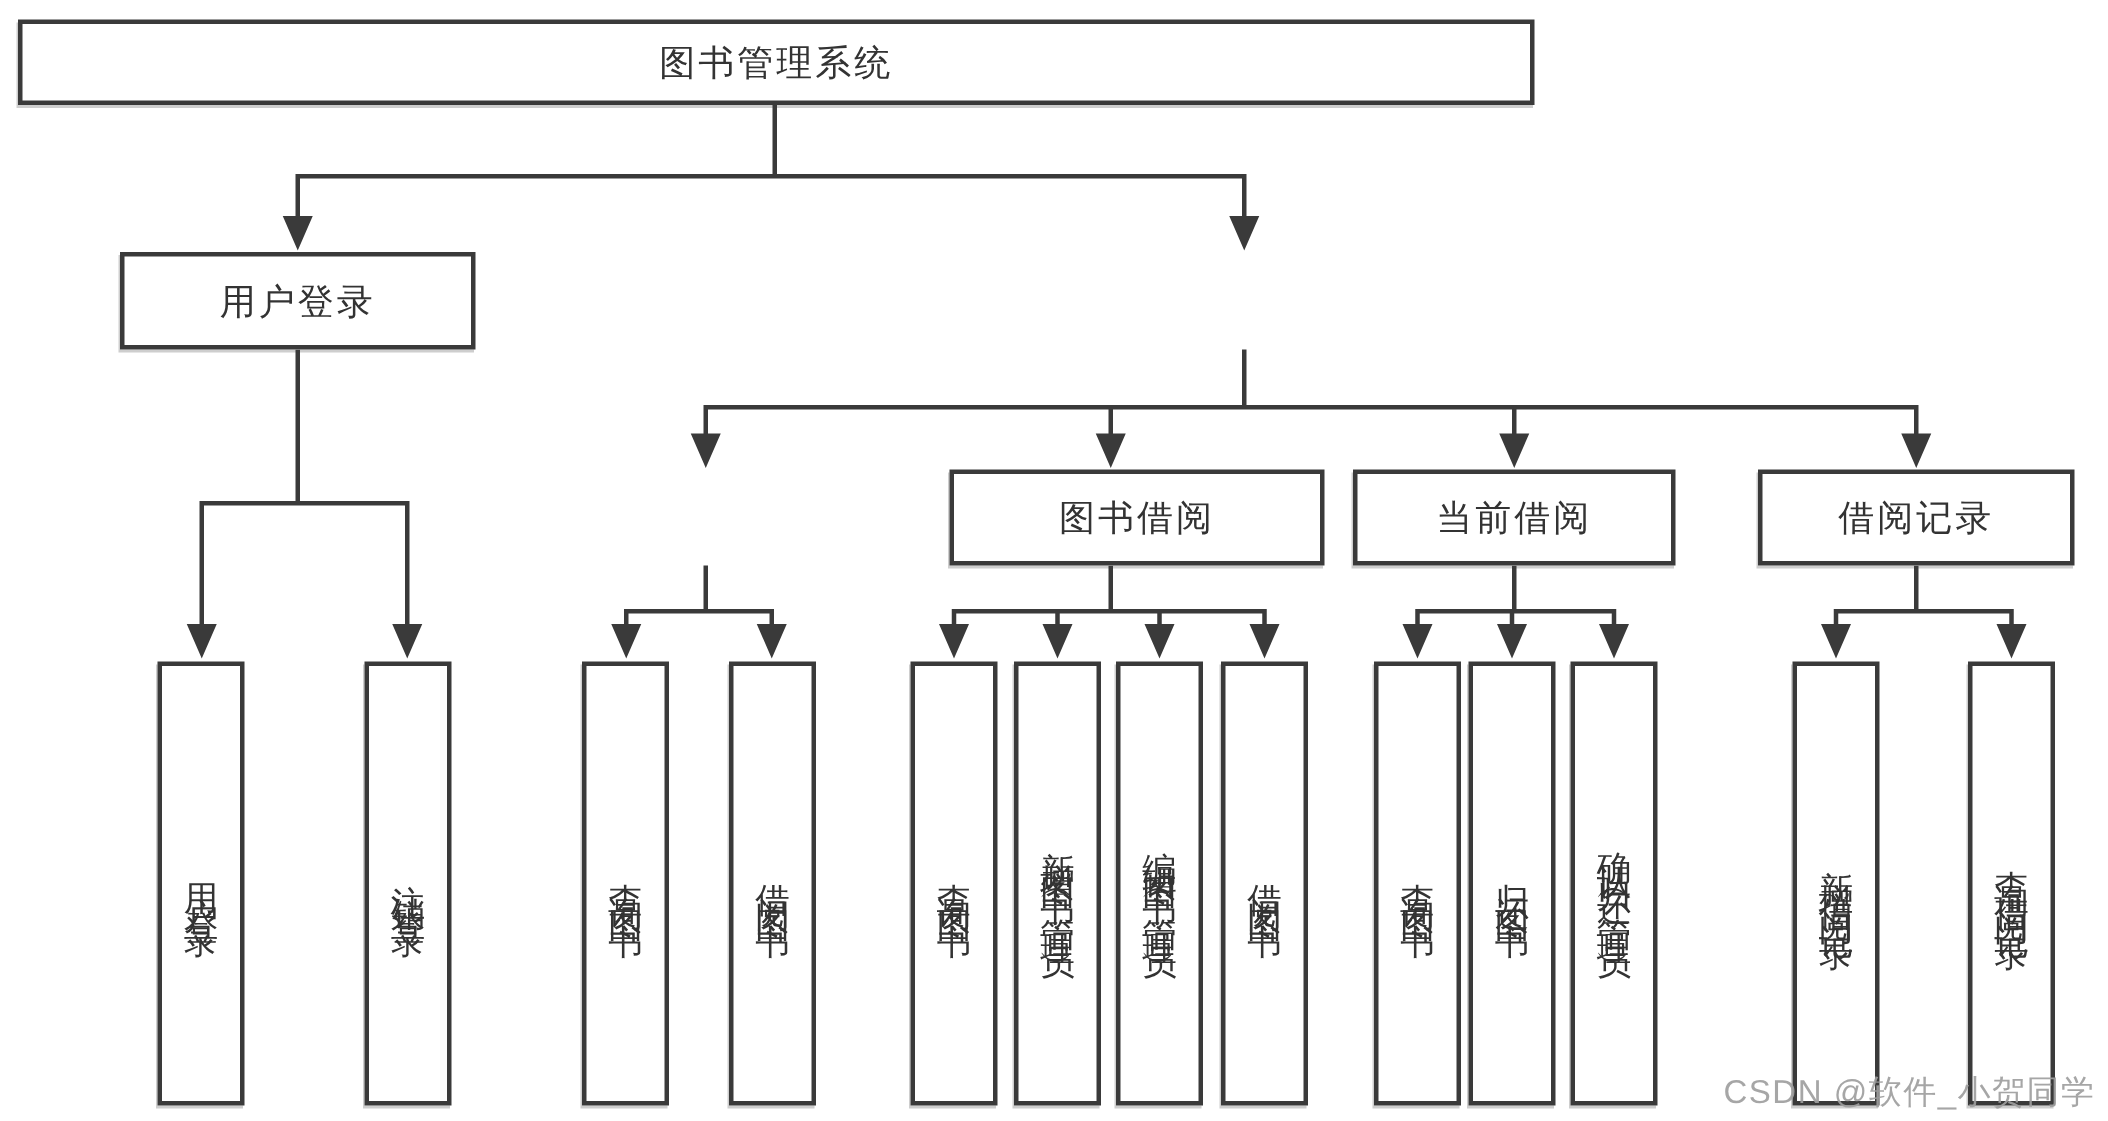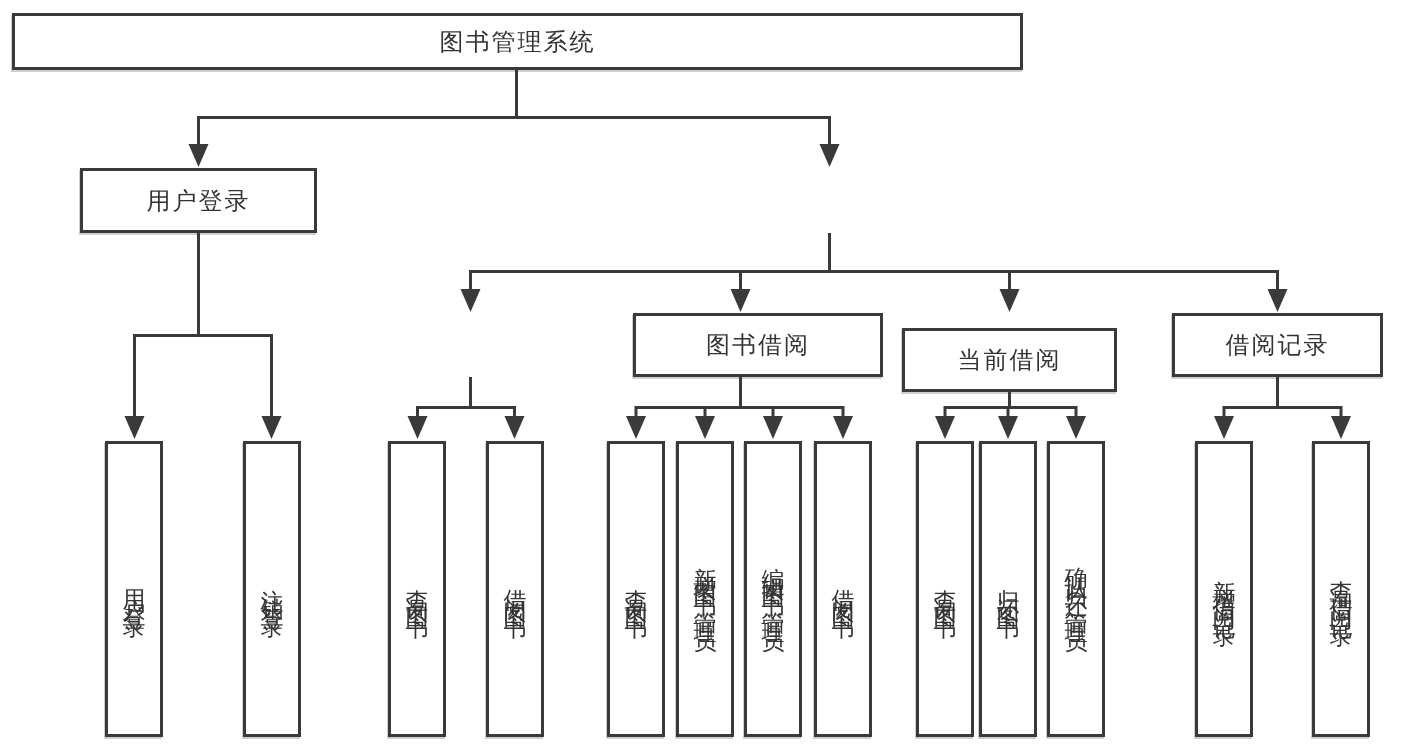--- a/index.html
+++ b/index.html
@@ -83,35 +83,36 @@
              M1066 416 L1086 416 L1076 439 Z
              M1214 416 L1234 416 L1224 439 Z
              M1331 416 L1351 416 L1341 439 Z"></path>
   </svg>
 
   <div class="node" style="left:12px;top:13px;width:1011px;height:57px;">图书管理系统</div>
 
   <div class="node" style="left:80px;top:168px;width:237px;height:65px;">用户登录</div>
 
   <div class="node" style="left:633px;top:313px;width:250px;height:64px;">图书借阅</div>
-  <div class="node" style="left:902px;top:313px;width:215px;height:64px;margin-top:15px;">当前借阅</div>
+  <div class="node" style="left:902px;top:313px;width:215px;height:64px;">当前借阅</div>
   <div class="node" style="left:1172px;top:313px;width:211px;height:64px;">借阅记录</div>
 
   <div class="node leaf" style="left:105px;top:441px;width:58px;height:296px;">用户登录</div>
   <div class="node leaf" style="left:243px;top:441px;width:58px;height:296px;">注销登录</div>
 
   <div class="node leaf" style="left:388px;top:441px;width:58px;height:296px;">查询图书</div>
   <div class="node leaf" style="left:486px;top:441px;width:58px;height:296px;">借阅图书</div>
 
   <div class="node leaf" style="left:607px;top:441px;width:58px;height:296px;">查询图书</div>
   <div class="node leaf" style="left:676px;top:441px;width:58px;height:296px;">新增图书（管理员）</div>
   <div class="node leaf" style="left:744px;top:441px;width:58px;height:296px;">编辑图书（管理员）</div>
   <div class="node leaf" style="left:814px;top:441px;width:58px;height:296px;">借阅图书</div>
 
   <div class="node leaf" style="left:916px;top:441px;width:58px;height:296px;">查询图书</div>
   <div class="node leaf" style="left:979px;top:441px;width:58px;height:296px;">归还图书</div>
   <div class="node leaf" style="left:1047px;top:441px;width:58px;height:296px;">确认归还（管理员）</div>
 
   <div class="node leaf" style="left:1195px;top:441px;width:58px;height:296px;">新增借阅记录</div>
   <div class="node leaf" style="left:1312px;top:441px;width:58px;height:296px;">查询借阅记录</div>
 
+  <div class="watermark">CSDN @软件_小贺同学</div>
 
 </div>
 
 </body></html>

